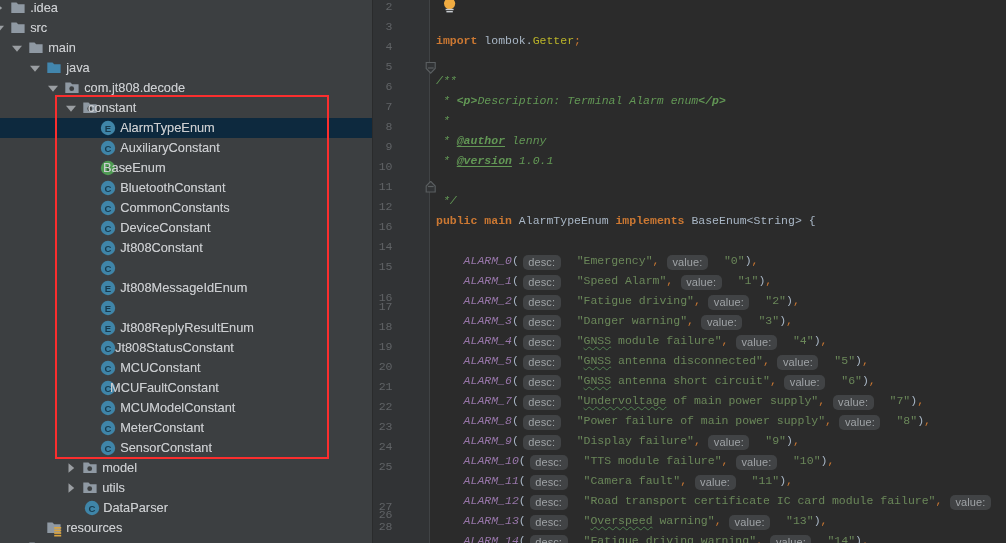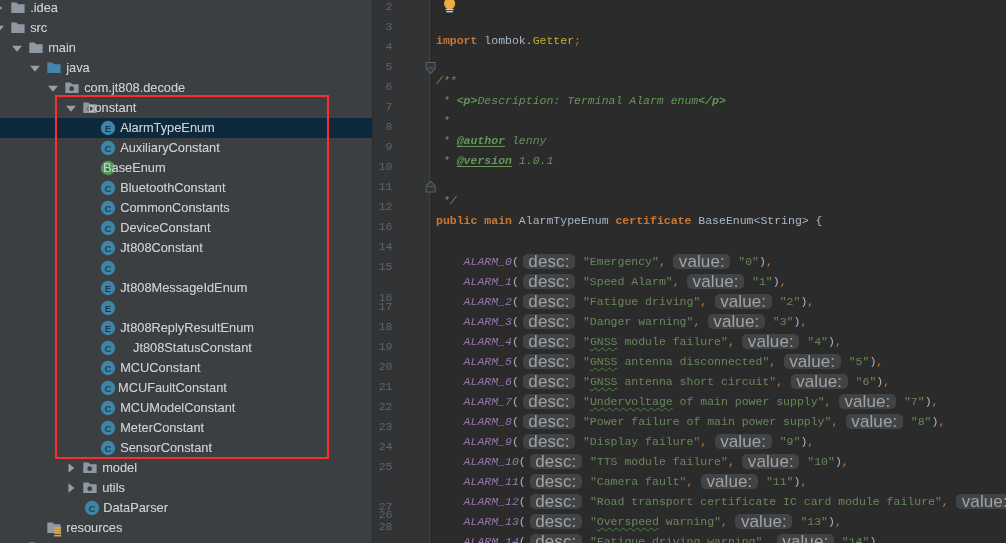--- a/index.html
+++ b/index.html
@@ -16,21 +16,21 @@
 .line b{font-weight:bold}
 .k{color:#cc7832;font-weight:bold}
 .ann{color:#bbb529}
 .c{color:#cc7832}
 .cm{color:#629755;font-style:italic}
 .tag{font-weight:bold;text-decoration:underline;text-underline-offset:2px}
 .s{color:#6a8759}
 .e{color:#9876aa;font-style:italic}
 .sq{text-decoration:underline wavy #50814f 1px;text-underline-offset:2px;text-decoration-skip-ink:none}
 .chip{display:inline-block;height:15px;line-height:15px;border-radius:5px;background:#414345;color:#9fa3a6;
-  font-family:"Liberation Sans",sans-serif;font-size:17px;font-style:normal;padding:0 5.5px;margin:0 8px 0 4px;vertical-align:-2px;letter-spacing:0.1px}
+  font-family:"Liberation Sans",sans-serif;font-size:11px;font-style:normal;padding:0 5.5px;margin:0 16px 0 4px;vertical-align:-2px;letter-spacing:0.1px}
 .chip.v{margin-left:7.5px}
 #redbox{position:absolute;left:55px;top:95px;width:274px;height:363.5px;border:2px solid #fb2e2e;z-index:10}
 </style></head>
 <body>
 <div id="app">
 <div id="tree">
 <div class="row" style="top:-2px">
         <svg class="ab" style="left:-9.3px;top:2px" width="16" height="16">
           <path d="M5.5 3.3 L11.2 8 L5.5 12.7z" fill="#9a9ea2"></path>
         </svg>
@@ -159,35 +159,35 @@
           <circle cx="8" cy="8" r="7.2" fill="#3f85a8"></circle>
           <text x="8" y="11.5" text-anchor="middle" font-family="Liberation Sans" font-size="9.6" font-weight="bold" fill="#173a4e">E</text>
         </svg>
         <span class="lbl" style="left:120.2px">Jt808ReplyResultEnum</span>
       </div>
 <div class="row" style="top:338px">
         <svg class="ab" style="left:99.9px;top:2px" width="16" height="16">
           <circle cx="8" cy="8" r="7.2" fill="#3f85a8"></circle>
           <text x="8" y="11.5" text-anchor="middle" font-family="Liberation Sans" font-size="9.6" font-weight="bold" fill="#173a4e">C</text>
         </svg>
-        <span class="lbl" style="left:133px">Jt808StatusConstant</span>
+        <span class="lbl" style="left:115px">Jt808StatusConstant</span>
       </div>
 <div class="row" style="top:358px">
         <svg class="ab" style="left:99.9px;top:2px" width="16" height="16">
           <circle cx="8" cy="8" r="7.2" fill="#3f85a8"></circle>
           <text x="8" y="11.5" text-anchor="middle" font-family="Liberation Sans" font-size="9.6" font-weight="bold" fill="#173a4e">C</text>
         </svg>
         <span class="lbl" style="left:120.2px">MCUConstant</span>
       </div>
 <div class="row" style="top:378px">
         <svg class="ab" style="left:99.9px;top:2px" width="16" height="16">
           <circle cx="8" cy="8" r="7.2" fill="#3f85a8"></circle>
           <text x="8" y="11.5" text-anchor="middle" font-family="Liberation Sans" font-size="9.6" font-weight="bold" fill="#173a4e">C</text>
         </svg>
-        <span class="lbl" style="left:118px">MCUFaultConstant</span>
+        <span class="lbl" style="left:110px">MCUFaultConstant</span>
       </div>
 <div class="row" style="top:398px">
         <svg class="ab" style="left:99.9px;top:2px" width="16" height="16">
           <circle cx="8" cy="8" r="7.2" fill="#3f85a8"></circle>
           <text x="8" y="11.5" text-anchor="middle" font-family="Liberation Sans" font-size="9.6" font-weight="bold" fill="#173a4e">C</text>
         </svg>
         <span class="lbl" style="left:120.2px">MCUModelConstant</span>
       </div>
 <div class="row" style="top:418px">
         <svg class="ab" style="left:99.9px;top:2px" width="16" height="16">
@@ -288,21 +288,21 @@
 <div id="code">
 <div class="line" style="top:-3px"></div>
 <div class="line" style="top:17px"><span class="k">import</span> lombok.<span class="ann">Getter</span><span class="c">;</span></div>
 <div class="line" style="top:37px"></div>
 <div class="line" style="top:57px"><span class="cm">/**</span></div>
 <div class="line" style="top:77px"><span class="cm"> * <b>&lt;p&gt;</b>Description: Terminal Alarm enum<b>&lt;/p&gt;</b></span></div>
 <div class="line" style="top:97px"><span class="cm"> *</span></div>
 <div class="line" style="top:117px"><span class="cm"> * <span class="tag">@author</span> lenny</span></div>
 <div class="line" style="top:137px"><span class="cm"> * <span class="tag">@version</span> 1.0.1</span></div>
 <div class="line" style="top:177px"><span class="cm"> */</span></div>
-<div class="line" style="top:197px"><span class="k">public</span> <span class="k">main</span> AlarmTypeEnum <span class="k">certificate</span> BaseEnum&lt;String&gt; {</div>
+<div class="line" style="top:197px"><span class="k">public</span> <span class="k">main</span> AlarmTypeEnum <span class="k">implements</span> BaseEnum&lt;String&gt; {</div>
 <div class="line" style="top:217px"></div>
 <div class="line" style="top:237px">    <i class="e">ALARM_0</i>(<span class="chip">desc:</span><span class="s">"Emergency"</span><span class="c">,</span><span class="chip v">value:</span><span class="s">"0"</span>)<span class="c">,</span></div>
 <div class="line" style="top:257px">    <i class="e">ALARM_1</i>(<span class="chip">desc:</span><span class="s">"Speed Alarm"</span><span class="c">,</span><span class="chip v">value:</span><span class="s">"1"</span>)<span class="c">,</span></div>
 <div class="line" style="top:277px">    <i class="e">ALARM_2</i>(<span class="chip">desc:</span><span class="s">"Fatigue driving"</span><span class="c">,</span><span class="chip v">value:</span><span class="s">"2"</span>)<span class="c">,</span></div>
 <div class="line" style="top:297px">    <i class="e">ALARM_3</i>(<span class="chip">desc:</span><span class="s">"Danger warning"</span><span class="c">,</span><span class="chip v">value:</span><span class="s">"3"</span>)<span class="c">,</span></div>
 <div class="line" style="top:317px">    <i class="e">ALARM_4</i>(<span class="chip">desc:</span><span class="s">"<span class="sq">GNSS</span> module failure"</span><span class="c">,</span><span class="chip v">value:</span><span class="s">"4"</span>)<span class="c">,</span></div>
 <div class="line" style="top:337px">    <i class="e">ALARM_5</i>(<span class="chip">desc:</span><span class="s">"<span class="sq">GNSS</span> antenna disconnected"</span><span class="c">,</span><span class="chip v">value:</span><span class="s">"5"</span>)<span class="c">,</span></div>
 <div class="line" style="top:357px">    <i class="e">ALARM_6</i>(<span class="chip">desc:</span><span class="s">"<span class="sq">GNSS</span> antenna short circuit"</span><span class="c">,</span><span class="chip v">value:</span><span class="s">"6"</span>)<span class="c">,</span></div>
 <div class="line" style="top:377px">    <i class="e">ALARM_7</i>(<span class="chip">desc:</span><span class="s">"<span class="sq">Undervoltage</span> of main power supply"</span><span class="c">,</span><span class="chip v">value:</span><span class="s">"7"</span>)<span class="c">,</span></div>
 <div class="line" style="top:397px">    <i class="e">ALARM_8</i>(<span class="chip">desc:</span><span class="s">"Power failure of main power supply"</span><span class="c">,</span><span class="chip v">value:</span><span class="s">"8"</span>)<span class="c">,</span></div>

